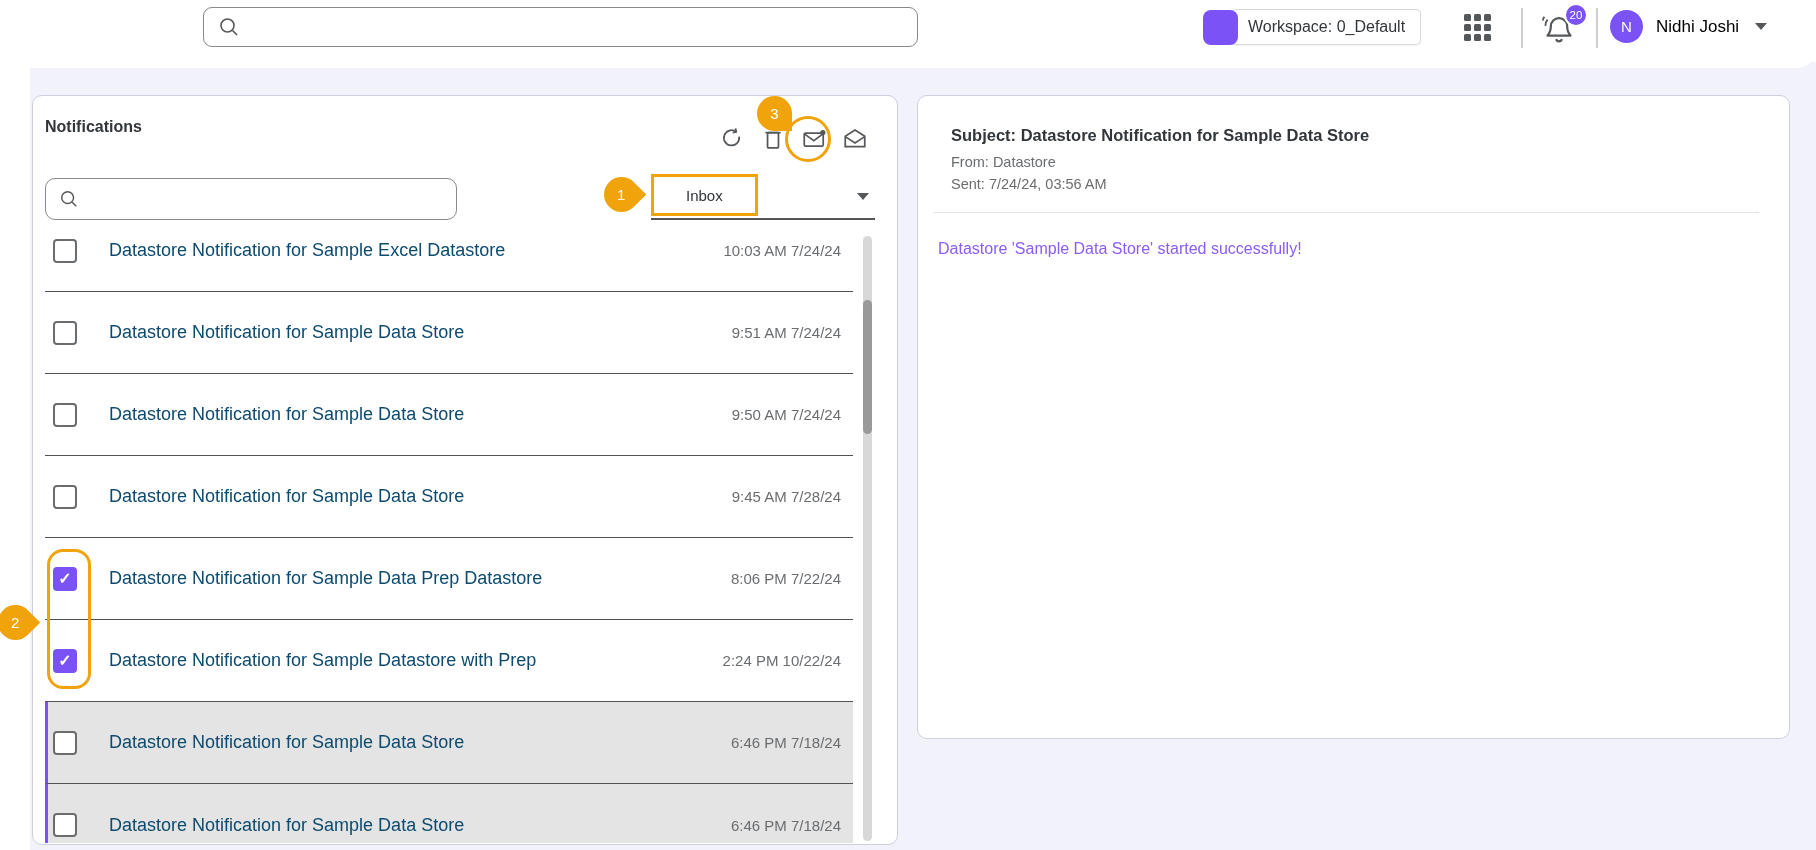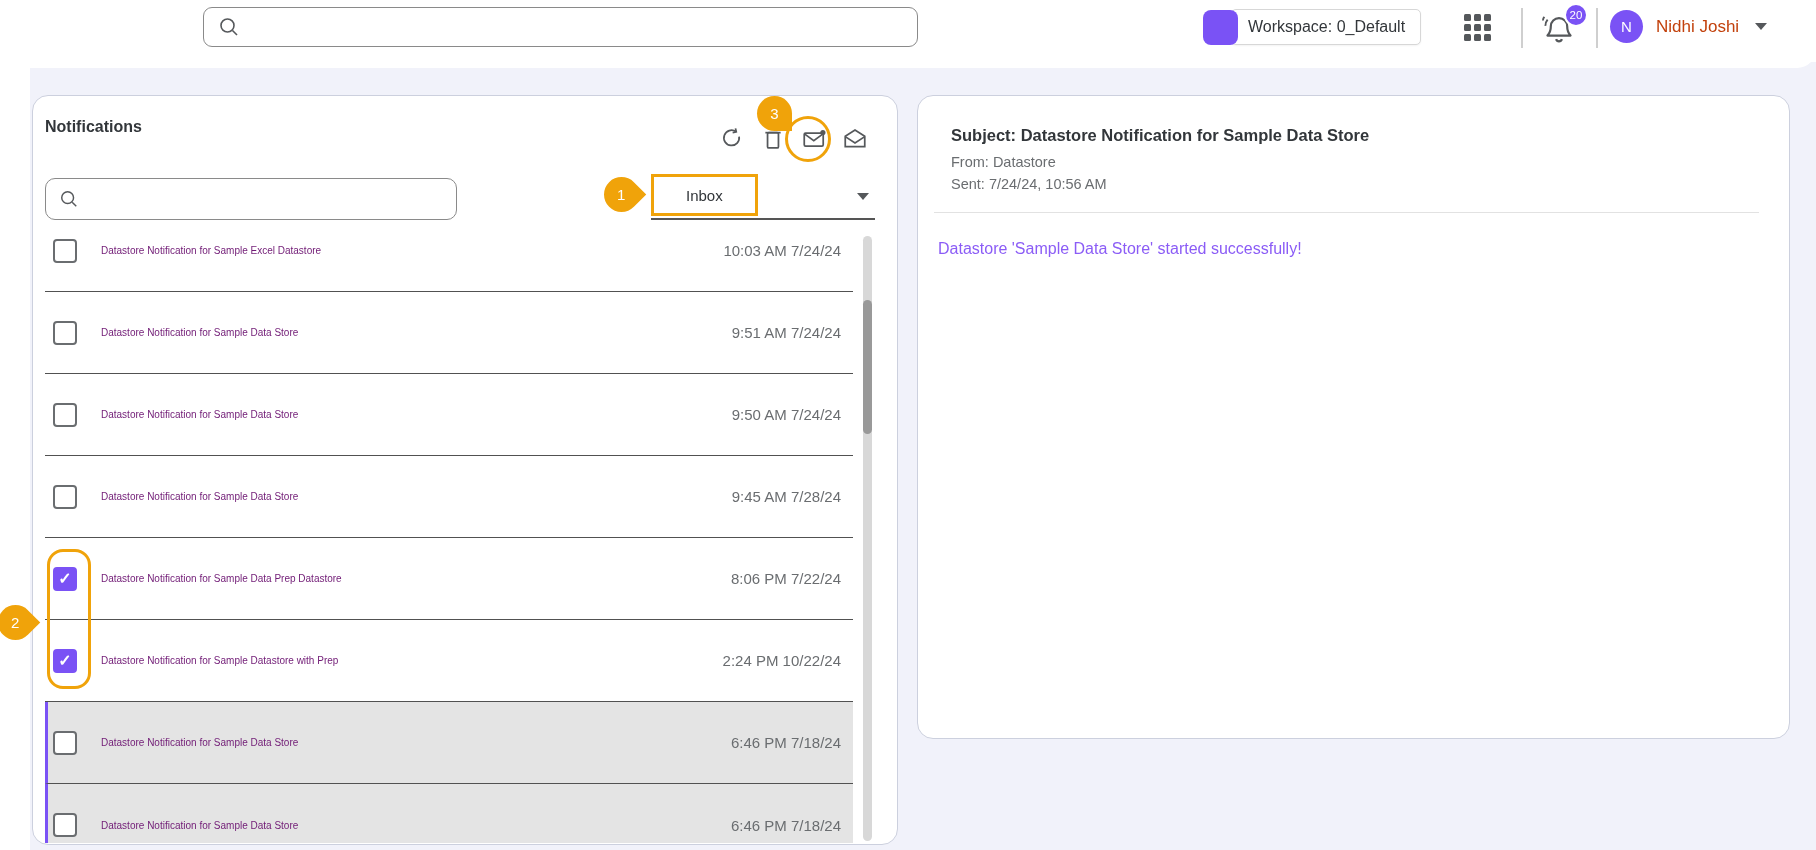--- a/index.html
+++ b/index.html
@@ -27,28 +27,28 @@
   .hdr-divider { position:absolute; top:8px; width:2px; height:40px; background:#cfcfcf; }
 
   .bell-wrap { position:absolute; left:1540px; top:12px; width:44px; height:38px; }
   .badge { position:absolute; left:24px; top:-9px; min-width:24px; height:24px; background:#7a52f5;
            border:2px solid #fff; border-radius:50%; color:#fff; font-size:11.5px;
            display:flex; align-items:center; justify-content:center; z-index:3; }
 
   .user { position:absolute; left:1610px; top:10px; display:flex; align-items:center; }
   .avatar { width:33px; height:33px; border-radius:50%; background:#7a52f5; color:#fff;
             font-size:15px; display:flex; align-items:center; justify-content:center; }
-  .user-name { margin-left:13px; font-size:17px; color:#c2410c;text-align:center; }
+  .user-name { margin-left:13px; font-size:17px; color:#000000;text-align:center; }
   .caret-down { width:0; height:0; border-left:6px solid transparent; border-right:6px solid transparent;
                 border-top:7px solid #55585b; margin-left:16px; }
 
   
   .content-bg { position:absolute; left:30px; top:62px; width:1786px; height:788px; background:#f1f2fa; }
 
-  .card { position:absolute; background:#fff; border:1px solid #ccd0de; border-radius:16px; }
+  .card { position:absolute; background:#fff; border:1px solid #ccd0de; border-radius:10px; }
   .card-left  { left:32px;  top:95px; width:866px; height:750px; }
   .card-right { left:917px; top:95px; width:873px; height:644px; }
 
   
   .panel-title { position:absolute; left:12px; top:22px; font-size:16px; font-weight:bold; color:#32363a; }
 
   .tool-icons { position:absolute; left:686px; top:30px; display:flex; align-items:center; gap:15px; }
   .tool-btn { width:26px; height:26px; display:flex; align-items:center; justify-content:center; cursor:pointer; }
   .tool-btn svg { stroke:#55585b; fill:none; stroke-width:1.6; }
 
@@ -71,21 +71,21 @@
   .list-viewport { position:absolute; left:12px; top:140px; width:808px; height:607px; overflow:hidden; }
   .row { height:82px; display:flex; align-items:center; border-bottom:1px solid #515151;
          padding:0 12px 0 8px; background:#fff; cursor:pointer; }
   .row:first-child { margin-top:-26px; }
   .row.state-selected { background:#e4e4e4; border-left:3px solid #7a52f5; padding-left:5px; }
   .row:last-child { border-bottom:none; }
   .cb { width:24px; height:24px; border:2px solid #6a6d70; border-radius:4px; flex:none;
         background:#fff; color:#fff; font-size:16px; font-weight:bold;
         display:flex; align-items:center; justify-content:center; }
   .cb.checked { background:#7a52f5; border-color:#7a52f5; }
-  .row-title { margin-left:24px; font-size:10px; color:#701a75; }
+  .row-title { margin-left:32px; font-size:18px; color:#0c4a6e; }
   .row-time { margin-left:auto; font-size:15px; color:#6a6d70; white-space:nowrap; }
 
   .scrollbar-track { position:absolute; left:830px; top:140px; width:9px; height:605px;
                      background:#d8d8d8; border-radius:5px; }
   .scrollbar-thumb { position:absolute; left:0; top:64px; width:9px; height:134px;
                      background:#999; border-radius:5px; }
 
   .checkbox-annot-rect { position:absolute; left:14px; top:453px; width:44px; height:140px;
                          border:3.5px solid #f0a30a; border-radius:16px; z-index:4; pointer-events:none; }
 
@@ -251,21 +251,21 @@
   <div class="scrollbar-track">
     <div class="scrollbar-thumb"></div>
   </div>
 
   <div class="checkbox-annot-rect"></div>
 </div>
 
 <div class="card card-right">
   <div class="detail-subject">Subject: Datastore Notification for Sample Data Store</div>
   <div class="detail-from">From: Datastore</div>
-  <div class="detail-sent">Sent: 7/24/24, 10:56 AM</div>
+  <div class="detail-sent">Sent: 7/24/24, 03:56 AM</div>
   <div class="detail-divider"></div>
   <div class="detail-body">Datastore 'Sample Data Store' started successfully!</div>
 </div>
 
 <div class="callout point-right callout-1">
   <span>1</span>
 </div>
 <div class="callout point-right callout-2">
   <span>2</span>
 </div>

